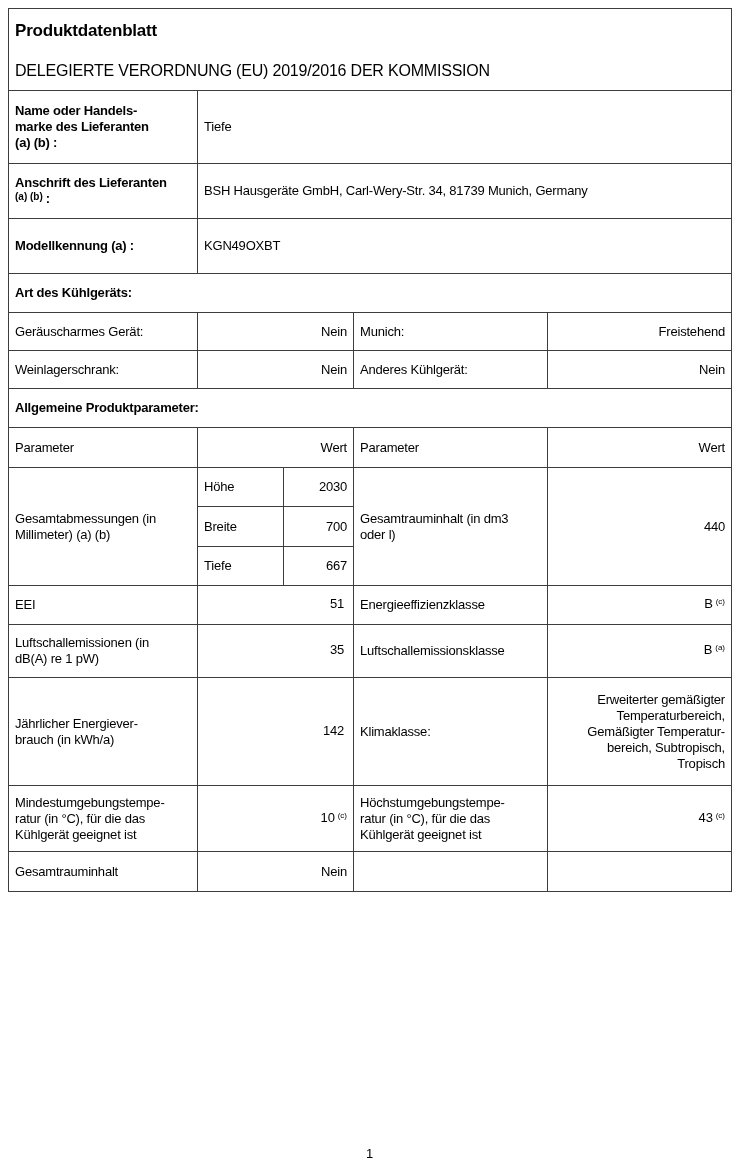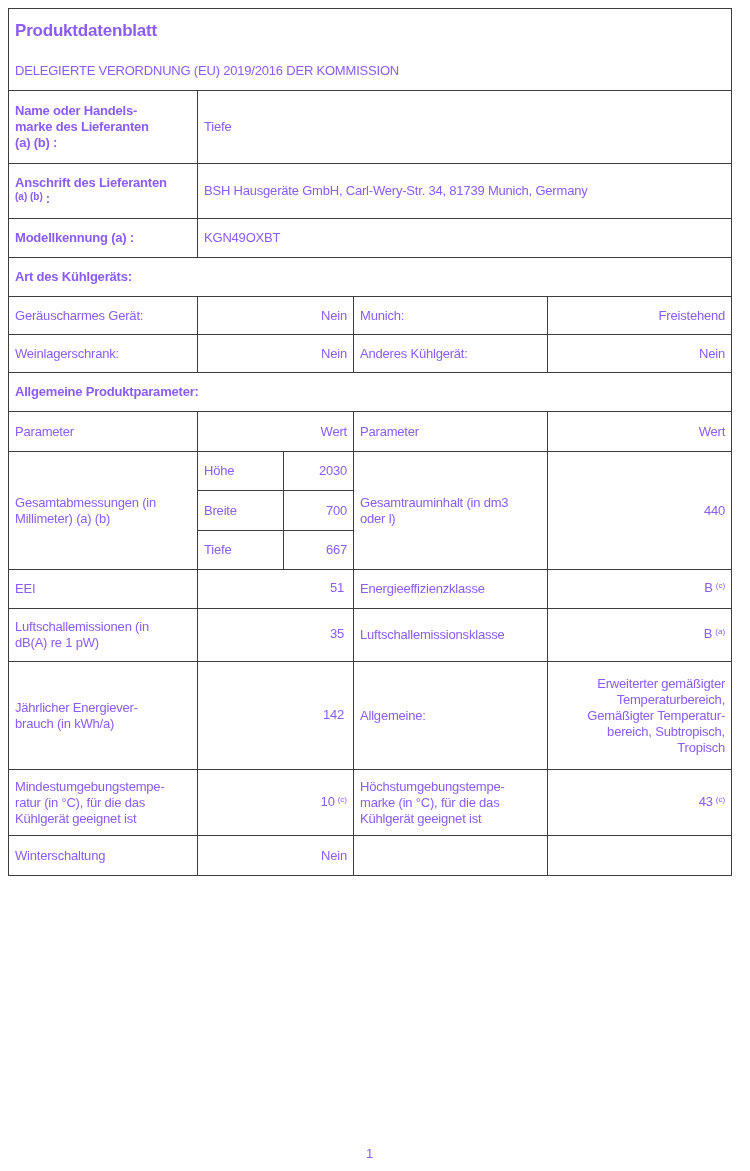--- a/index.html
+++ b/index.html
@@ -6,21 +6,21 @@
     margin: 0;
     padding: 0;
     background: #ffffff;
   }
   .page {
     position: relative;
     width: 750px;
     height: 1171px;
     background: #ffffff;
     font-family: "Liberation Sans", "DejaVu Sans", sans-serif;
-    color: #8b5cf6;
+    color: #000000;
     letter-spacing: -0.2px;
   }
   table.sheet {
     position: absolute;
     left: 8px;
     top: 8px;
     width: 723px;
     table-layout: fixed;
     border-collapse: collapse;
   }
@@ -35,21 +35,21 @@
   col.c1 { width: 189px; }
   col.c2 { width: 86px; }
   col.c3 { width: 70px; }
   col.c4 { width: 194px; }
   col.c5 { width: 184px; }
 
   
   tr.r-title   { height: 82px; }
   tr.r-name    { height: 73px; }
   tr.r-addr    { height: 55px; }
-  tr.r-model   { height: 39px; }
+  tr.r-model   { height: 55px; }
   tr.r-sec     { height: 39px; padding-left: 44px; }
   tr.r-noise   { height: 38px; padding-left: 46px; }
   tr.r-wine    { height: 38px; }
   tr.r-phead   { height: 40px; }
   tr.r-dim1    { height: 39px; }
   tr.r-dim2    { height: 40px; }
   tr.r-dim3    { height: 39px; }
   tr.r-eei     { height: 39px; }
   tr.r-sound   { height: 53px; }
   tr.r-energy  { height: 108px; }
@@ -59,21 +59,21 @@
   td.title-cell {
     vertical-align: top;
     padding: 10px 6px 6px 4px;
   }
   .doc-title {
     font-size: 17px;
     font-weight: bold;
     line-height: 20px;
   }
   .doc-subtitle {
-    font-size: 13px;
+    font-size: 16px;
     margin-top: 22px;
   }
   td.lbl  { text-align: left; }
   td.bold { font-weight: bold; }
   td.val  { text-align: right; }
   td.val-left { text-align: left; }
   td.sec-head {
     font-weight: bold;
     text-align: left;
     padding-left: 5px;
@@ -215,41 +215,41 @@
 dB(A) re 1 pW)</td>
       <td colspan="2" class="val"><span>35</span><span class="sup"></span></td>
       <td class="lbl pre">Luftschallemissionsklasse</td>
       <td class="val"><span>B</span><span class="sup">(a)</span></td>
     </tr>
 
     <tr class="r-energy">
       <td class="lbl pre">Jährlicher Energiever-
 brauch (in kWh/a)</td>
       <td colspan="2" class="val"><span>142</span><span class="sup"></span></td>
-      <td class="lbl pre">Allgemeine:</td>
+      <td class="lbl pre">Klimaklasse:</td>
       <td class="val pre">Erweiterter gemäßigter
 Temperaturbereich,
 Gemäßigter Temperatur-
 bereich, Subtropisch,
 Tropisch</td>
     </tr>
 
     <tr class="r-temp">
       <td class="lbl pre">Mindestumgebungstempe-
 ratur (in °C), für die das
 Kühlgerät geeignet ist</td>
       <td colspan="2" class="val"><span>10</span><span class="sup">(c)</span></td>
       <td class="lbl pre">Höchstumgebungstempe-
-marke (in °C), für die das
+ratur (in °C), für die das
 Kühlgerät geeignet ist</td>
       <td class="val"><span>43</span><span class="sup">(c)</span></td>
     </tr>
 
     <tr class="r-winter">
-      <td class="lbl">Winterschaltung</td>
+      <td class="lbl">Gesamtrauminhalt</td>
       <td colspan="2" class="val"><span>Nein</span></td>
       <td class="lbl"></td>
       <td class="val"></td>
     </tr>
   </tbody>
     </table>
 
   <div class="footer">
     <span class="page-num">1</span>
     <span class="date">12.05.2023</span>

